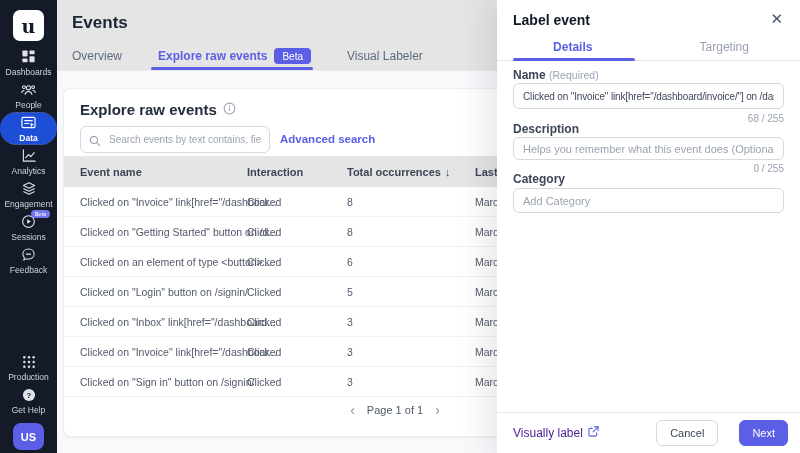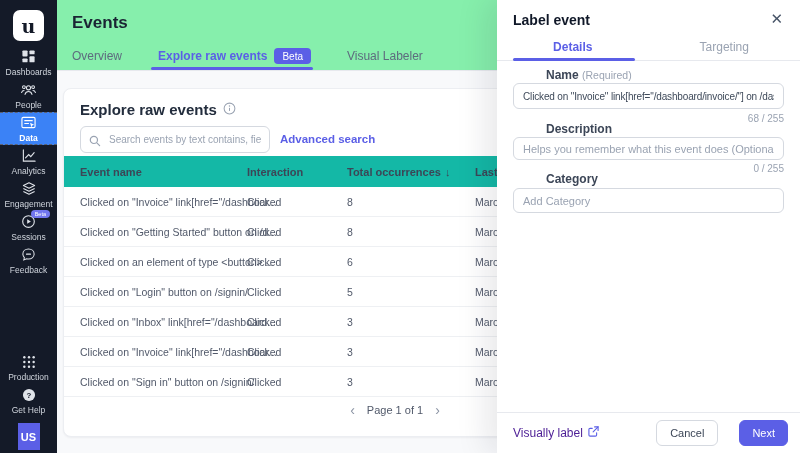--- a/index.html
+++ b/index.html
@@ -9,51 +9,51 @@
 
   
   .sidebar { position:absolute; left:0; top:0; width:57px; height:453px; background:#141a28; z-index:10; }
   .logo { position:absolute; left:13px; top:10px; width:31px; height:31px; background:#fff; border-radius:7px;
           display:flex; align-items:center; justify-content:center;
           font-family:"DejaVu Serif", serif; font-weight:700; font-size:19px; color:#141a28; cursor:pointer; }
   .nav { position:absolute; top:46px; left:0; right:0; }
   .bottom-nav { position:absolute; bottom:3px; left:0; right:0; }
   .nav-item { height:33px; display:flex; flex-direction:column; align-items:center; justify-content:center; gap:2px; cursor:pointer; position:relative; }
   .nav-item .lbl { font-size:8.5px; color:#cfd4dc; white-space:nowrap; }
-  .nav-item.active { background:#3b82f6; border-top:1px dashed #5a6172; border-bottom:1px dashed #5a6172; }
+  .nav-item.active { background:#1d4ed8; border-top:1px dashed #5a6172; border-bottom:1px dashed #5a6172;border-radius:16px; }
   .nav-item.active .lbl { color:#fff; font-weight:700; }
   .icon-wrap { position:relative; height:16px; display:flex; align-items:center; }
   .mini-badge { position:absolute; top:-4px; right:-14px; background:#7276ef; color:#fff; font-size:5.5px;
                 padding:1px 4px; border-radius:5px; line-height:1.2; }
-  .avatar { width:22px; height:27px; margin:6px auto 0; background:#5b5fe6; border-radius:0; color:#fff;
+  .avatar { width:31px; height:27px; margin:6px auto 0; background:#5b5fe6; border-radius:8px; color:#fff;
             font-weight:700; font-size:11px; display:flex; align-items:center; justify-content:center; cursor:pointer; }
 
   
   .main { position:absolute; left:57px; top:0; right:0; height:453px; }
-  .topbar { position:absolute; top:0; left:0; right:0; height:71px; background:#86efac; border-bottom:1px solid #e7e9ee;text-align:right; }
+  .topbar { position:absolute; top:0; left:0; right:0; height:71px; background:#e5e5e5; border-bottom:1px solid #e7e9ee;text-align:right; }
   .page-title { position:absolute; left:15px; top:13px; font-size:17px; font-weight:700; color:#1a2433; }
   .tabs { position:absolute; left:15px; bottom:0; display:flex; gap:36px; height:28px; align-items:center; }
   .tab { font-size:12px; color:#5d6b7e; display:flex; align-items:center; gap:7px; position:relative; height:100%; cursor:pointer; }
   .tab.active { color:#5b5fe6; font-weight:700; }
   .tab.active::after { content:""; position:absolute; left:-7px; right:-2px; bottom:0; height:3px; background:#5b5fe6; border-radius:2px; }
   .tab-badge { background:#5b5fe6; color:#fff; font-size:10px; font-weight:400; padding:2.5px 8px; border-radius:4px; }
 
   .content { position:absolute; top:71px; left:0; right:0; bottom:0; background:#f8f9fb; }
   .card { position:absolute; left:6px; top:17px; width:664px; height:349px; background:#fff;
           border:1px solid #eceef2; border-radius:8px; box-shadow:0 1px 2px rgba(16,24,40,.05); }
   .card-heading { position:absolute; left:16px; top:12px; font-size:15px; font-weight:700; color:#232d3d;
                   display:flex; align-items:center; gap:6px; }
   .search-input { position:absolute; left:16px; top:37px; width:190px; height:27px; border:1px solid #d5d9e0;
                   border-radius:6px; padding:0 8px 0 28px; font-size:10px; color:#51596a; outline:none;
                   font-family:"Liberation Sans", sans-serif; }
   .search-input::placeholder { color:#9aa3b2; }
   .search-icon { position:absolute; left:25px; top:44px; pointer-events:none; }
   .adv-link { position:absolute; left:216px; top:44px; font-size:11.5px; font-weight:700; color:#5b5fe6; cursor:pointer; }
 
-  .thead { position:absolute; left:0; top:67px; right:0; height:31px; background:#14b8a6; }
+  .thead { position:absolute; left:0; top:67px; right:0; height:31px; background:#e5e5e5; }
   .th, .td { position:absolute; top:50%; transform:translateY(-50%); white-space:nowrap; }
   .th { font-size:11px; font-weight:700; color:#3c4657; }
   .td { font-size:10.5px; color:#51596a; }
   .c-name { left:16px; } .c-int { left:183px; } .c-tot { left:283px; } .c-last { left:411px; }
   .sort-arrow { font-size:11px; color:#3c4657; margin-left:4px; cursor:pointer; }
   .tbody { position:absolute; left:0; top:98px; right:0; }
   .trow { position:relative; height:30px; border-bottom:1px solid #eef0f3; cursor:pointer; }
   .pagination { position:absolute; top:314px; left:0; right:0; display:flex; justify-content:center;
                 align-items:center; gap:12px; font-size:11px; color:#51596a; }
   .pg-chev { font-size:14px; color:#8a93a3; cursor:pointer; line-height:1; }
@@ -61,21 +61,21 @@
   
   .panel { position:absolute; left:497px; top:0; width:303px; height:453px; background:#fff; z-index:20;
            box-shadow:-10px 0 30px rgba(16,24,40,.10); }
   .panel-title { position:absolute; left:16px; top:12px; font-size:14px; font-weight:700; color:#101828; }
   .panel-close { position:absolute; right:13px; top:8px; font-size:15px; color:#475467; cursor:pointer; padding:2px 4px; }
   .ptabs { position:absolute; top:36px; left:0; right:0; height:25px; border-bottom:1px solid #e7e9ee; display:flex; }
   .ptab { flex:1; text-align:center; font-size:12px; color:#9aa3b2; line-height:22px; position:relative; cursor:pointer; }
   .ptab.active { color:#5b5fe6; font-weight:700; }
   .ptab.active::after { content:""; position:absolute; left:16px; right:14px; bottom:-1px; height:3px;
                         background:#5b5fe6; border-radius:2px; }
-  .f-label { position:absolute; left:16px; font-size:12px; font-weight:700; color:#3c4657;margin-left:33px; }
+  .f-label { position:absolute; left:16px; font-size:12px; font-weight:700; color:#3c4657; }
   .f-hint { font-size:10.5px; font-weight:400; color:#9aa3b2; }
   .f-input { position:absolute; left:16px; right:16px; border:1px solid #d5d9e0; border-radius:6px;
              font-family:"Liberation Sans", sans-serif; color:#3f4a5a; outline:none; padding:0 9px; }
   .f-input::placeholder { color:#9aa3b2; }
   .f-counter { position:absolute; right:16px; font-size:10px; color:#9aa3b2; }
   .name-input { top:83px; height:26px; font-size:10px; letter-spacing:-0.15px; }
   .desc-input { top:137px; height:23px; font-size:11px; }
   .cat-input  { top:188px; height:25px; font-size:11px; }
   .pfooter { position:absolute; left:0; right:0; bottom:0; height:41px; border-top:1px solid #e7e9ee;
              display:flex; align-items:center; justify-content:space-between; padding:0 12px 0 16px; }

